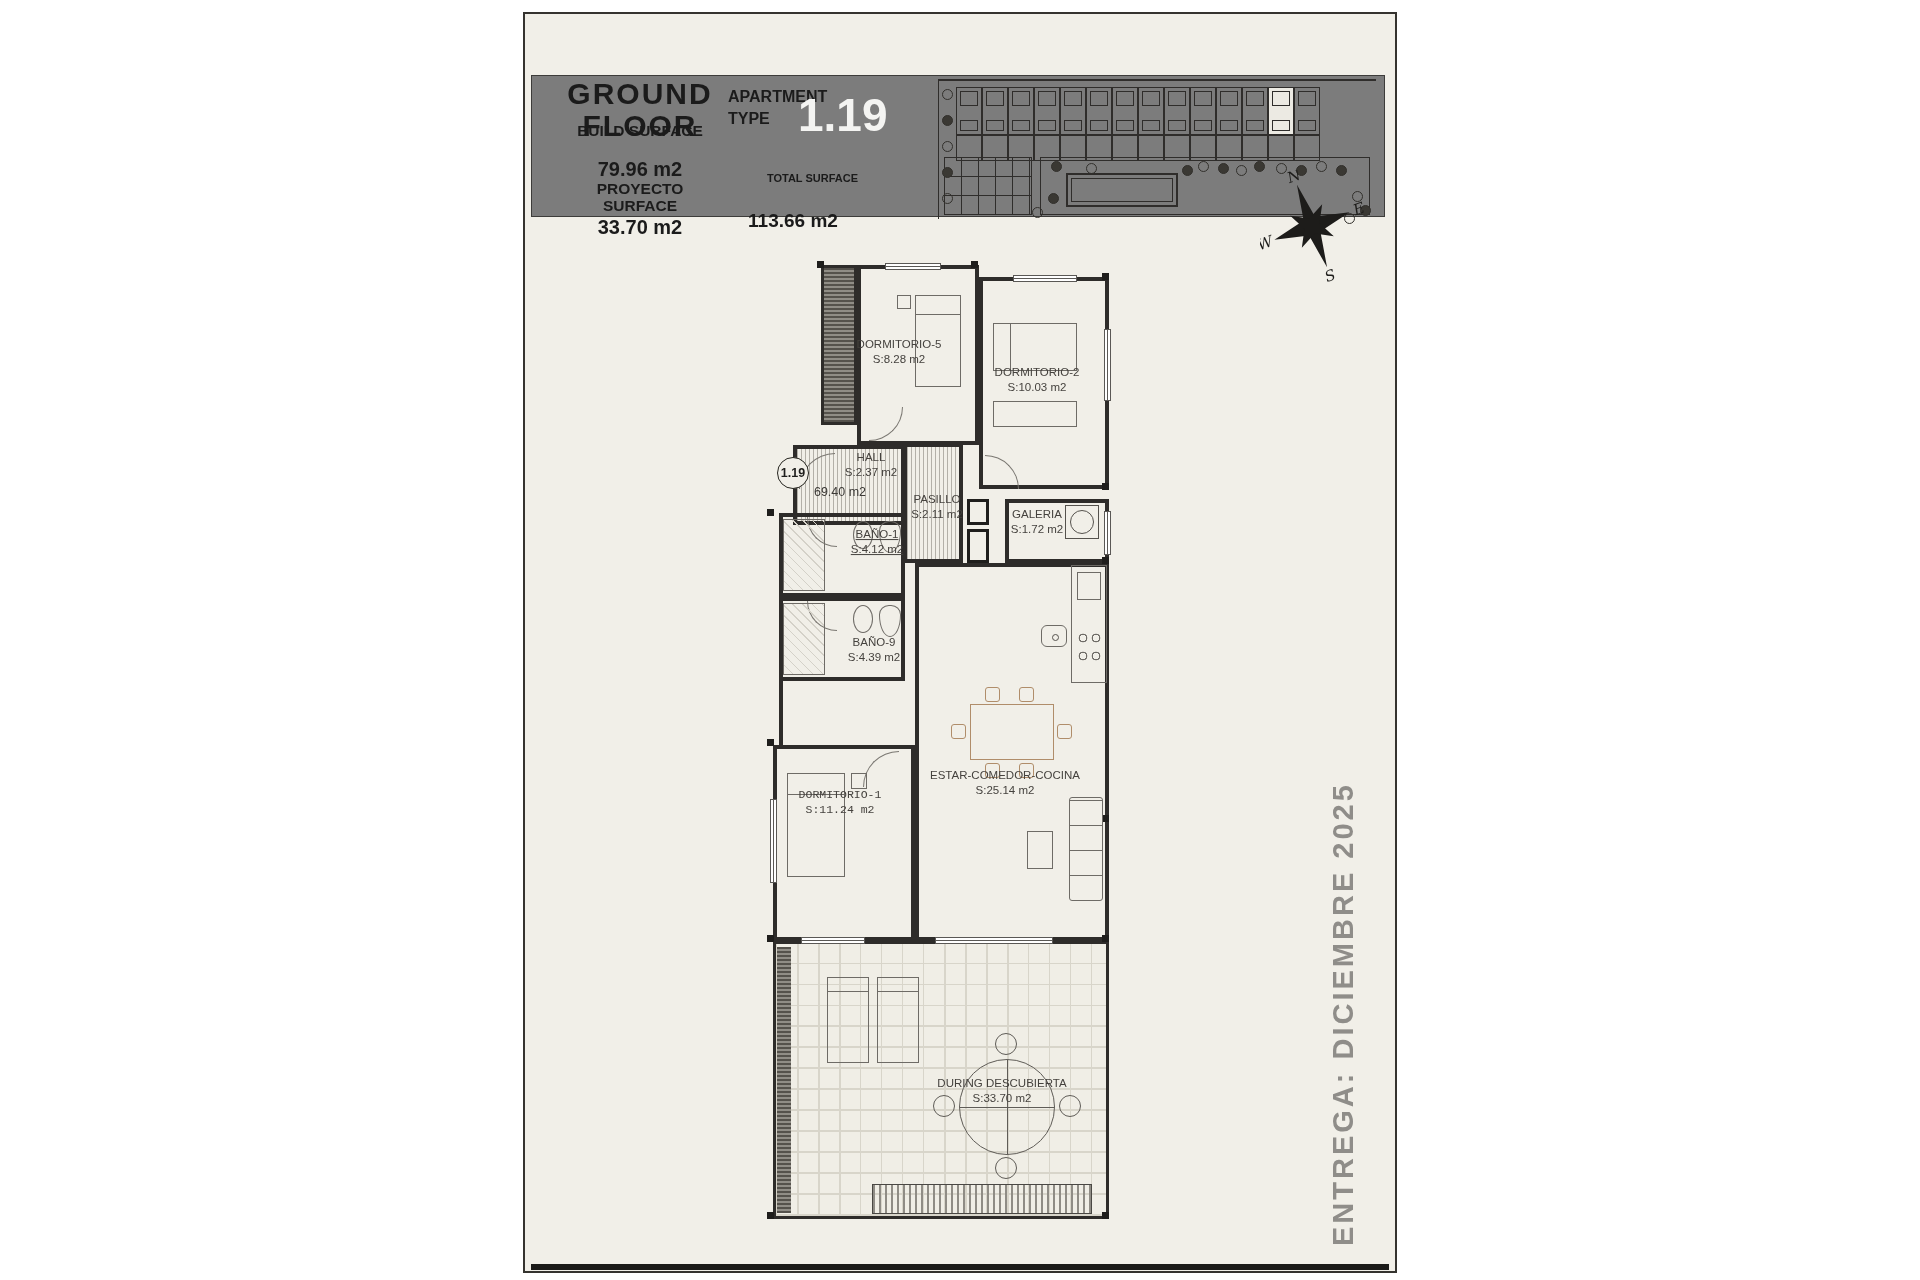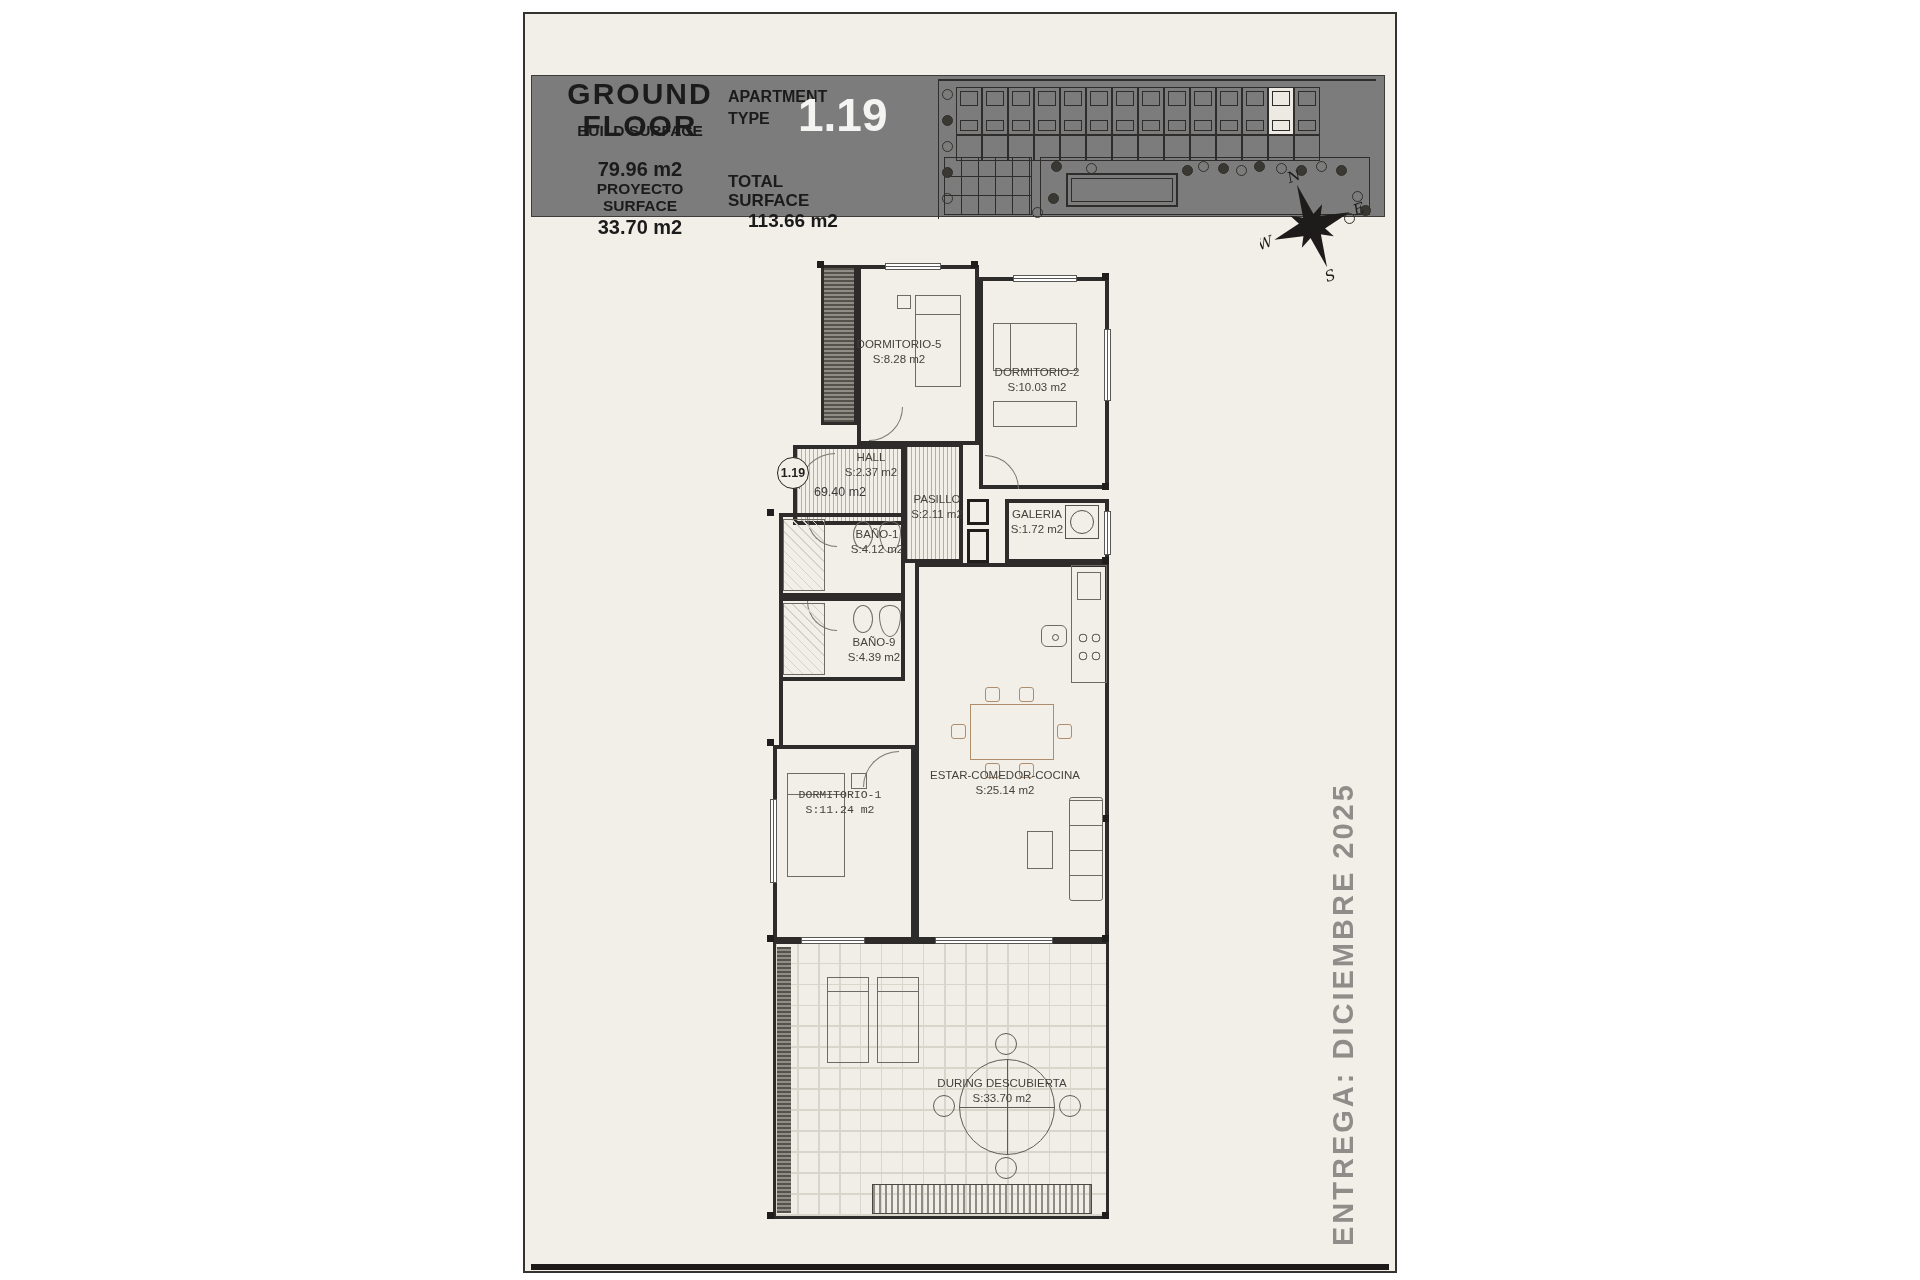--- a/index.html
+++ b/index.html
@@ -13,21 +13,21 @@
   
   .band{position:absolute;left:6px;top:61px;width:854px;height:142px;
         background:#7c7c7c;border:1px solid #3d3c3a;box-sizing:border-box;color:#1b1b1b;}
   .band .t{position:absolute;font-weight:700;}
   .ground{left:30px;top:2px;width:156px;text-align:center;font-size:30px;
           letter-spacing:2px;line-height:1.06;}
   .slabel{width:156px;left:30px;text-align:center;font-size:15.5px;line-height:1.12;}
   .svalue{width:156px;left:30px;text-align:center;font-size:20px;}
   .aptlab{left:196px;top:10px;font-size:16px;line-height:1.35;width:110px;}
   .aptnum{left:266px;top:12px;font-size:46px;font-weight:400;color:#f4f4f2;}
-  .totlab{left:196px;top:96px;width:130px;text-align:left;font-size:17px;line-height:1.12;}
+  .totlab{left:196px;top:96px;width:130px;text-align:right;font-size:11px;line-height:1.12;}
   .totval{left:196px;top:134px;width:130px;text-align:center;font-size:19px;}
 
   
   .siteplan{position:absolute;left:404px;top:-3px;width:442px;height:153px;}
   .sp-line{position:absolute;background:#2f2d2b;}
   .sp-units,.sp-patios{position:absolute;left:20px;display:flex;}
   .sp-units{top:14px;}
   .sp-patios{top:62px;}
   .sp-unit{width:26px;height:48px;border:1px solid #2f2d2b;box-sizing:border-box;position:relative;}
   .sp-unit::before{content:"";position:absolute;left:3px;right:3px;top:3px;height:13px;border:1px solid #2f2d2b;}
@@ -299,21 +299,21 @@
       <span>S:2.37 m2</span>
     </div>
     <div class="label" style="left:172px;top:248px;">
       <span>PASILLO</span>
       <span>S:2.11 m2</span>
     </div>
     <div class="label" style="left:272px;top:263px;">
       <span>GALERIA</span>
       <span>S:1.72 m2</span>
     </div>
-    <div class="label" style="left:112px;top:283px;">
+    <div class="label" style="left:112px;top:283px;text-decoration:underline;">
       <span>BAÑO-1</span>
       <span>S:4.12 m2</span>
     </div>
     <div class="label" style="left:109px;top:391px;">
       <span>BAÑO-9</span>
       <span>S:4.39 m2</span>
     </div>
     <div class="label" style="left:75px;top:544px;font-family:Liberation Mono, monospace;">
       <span>DORMITORIO-1</span>
       <span>S:11.24 m2</span>

